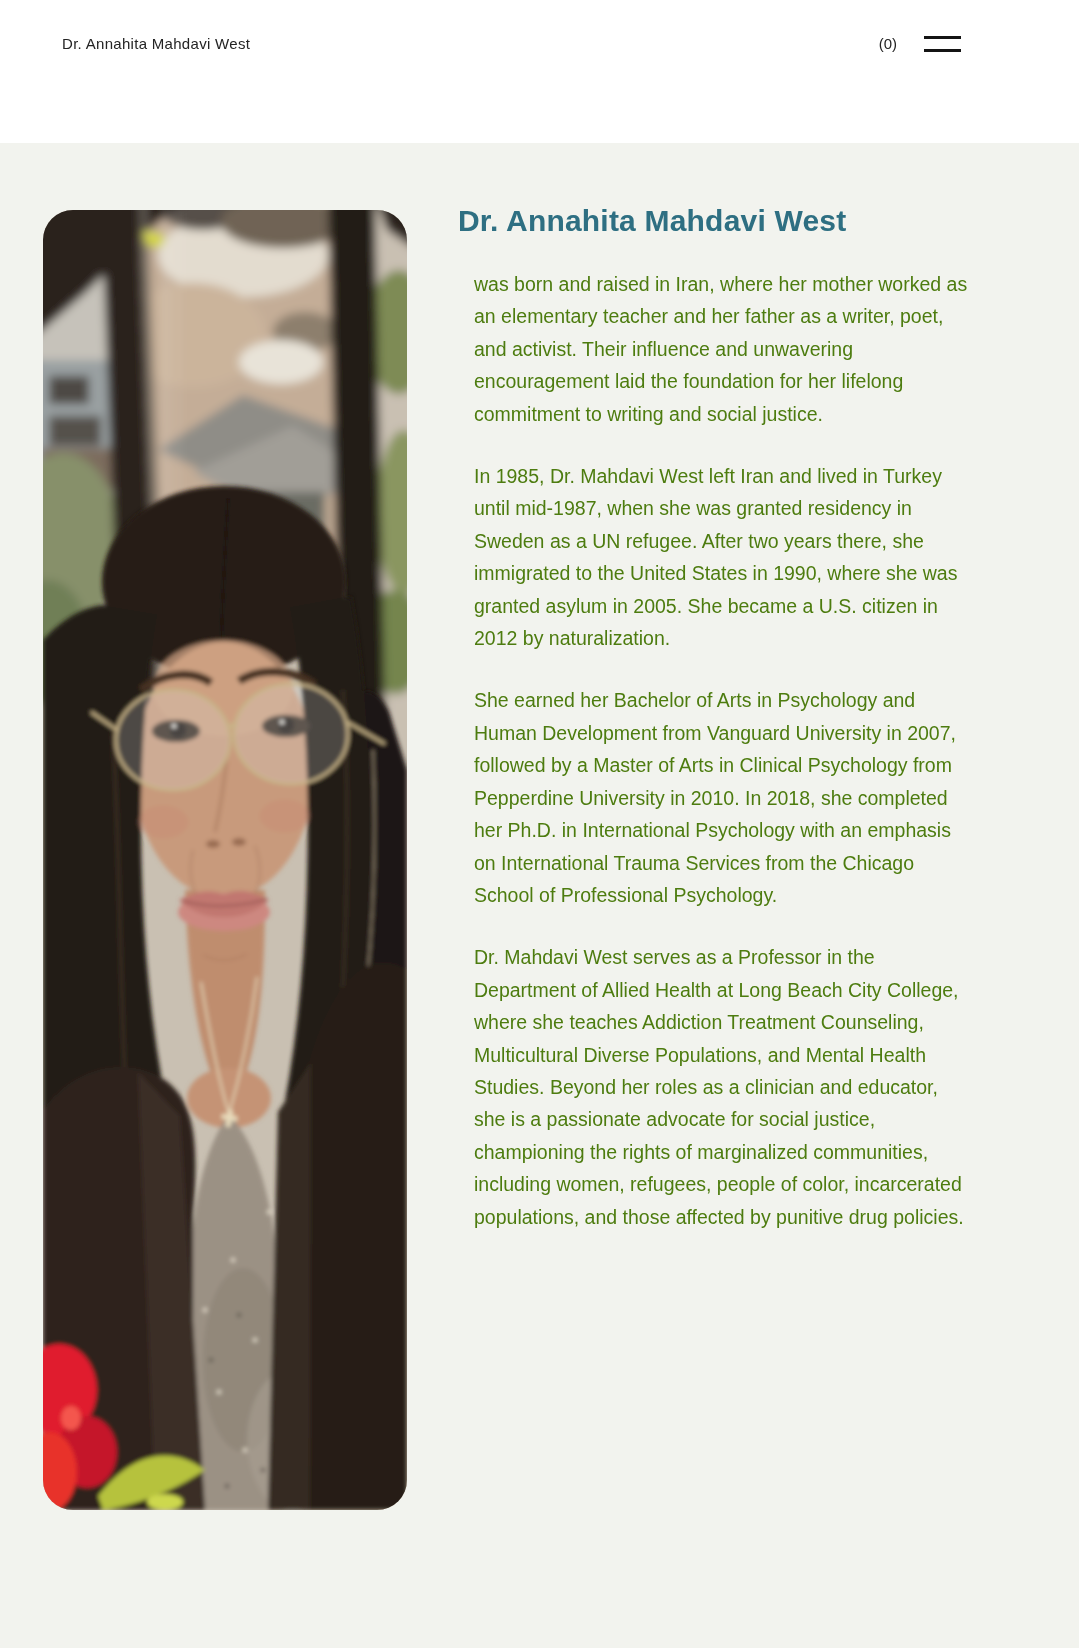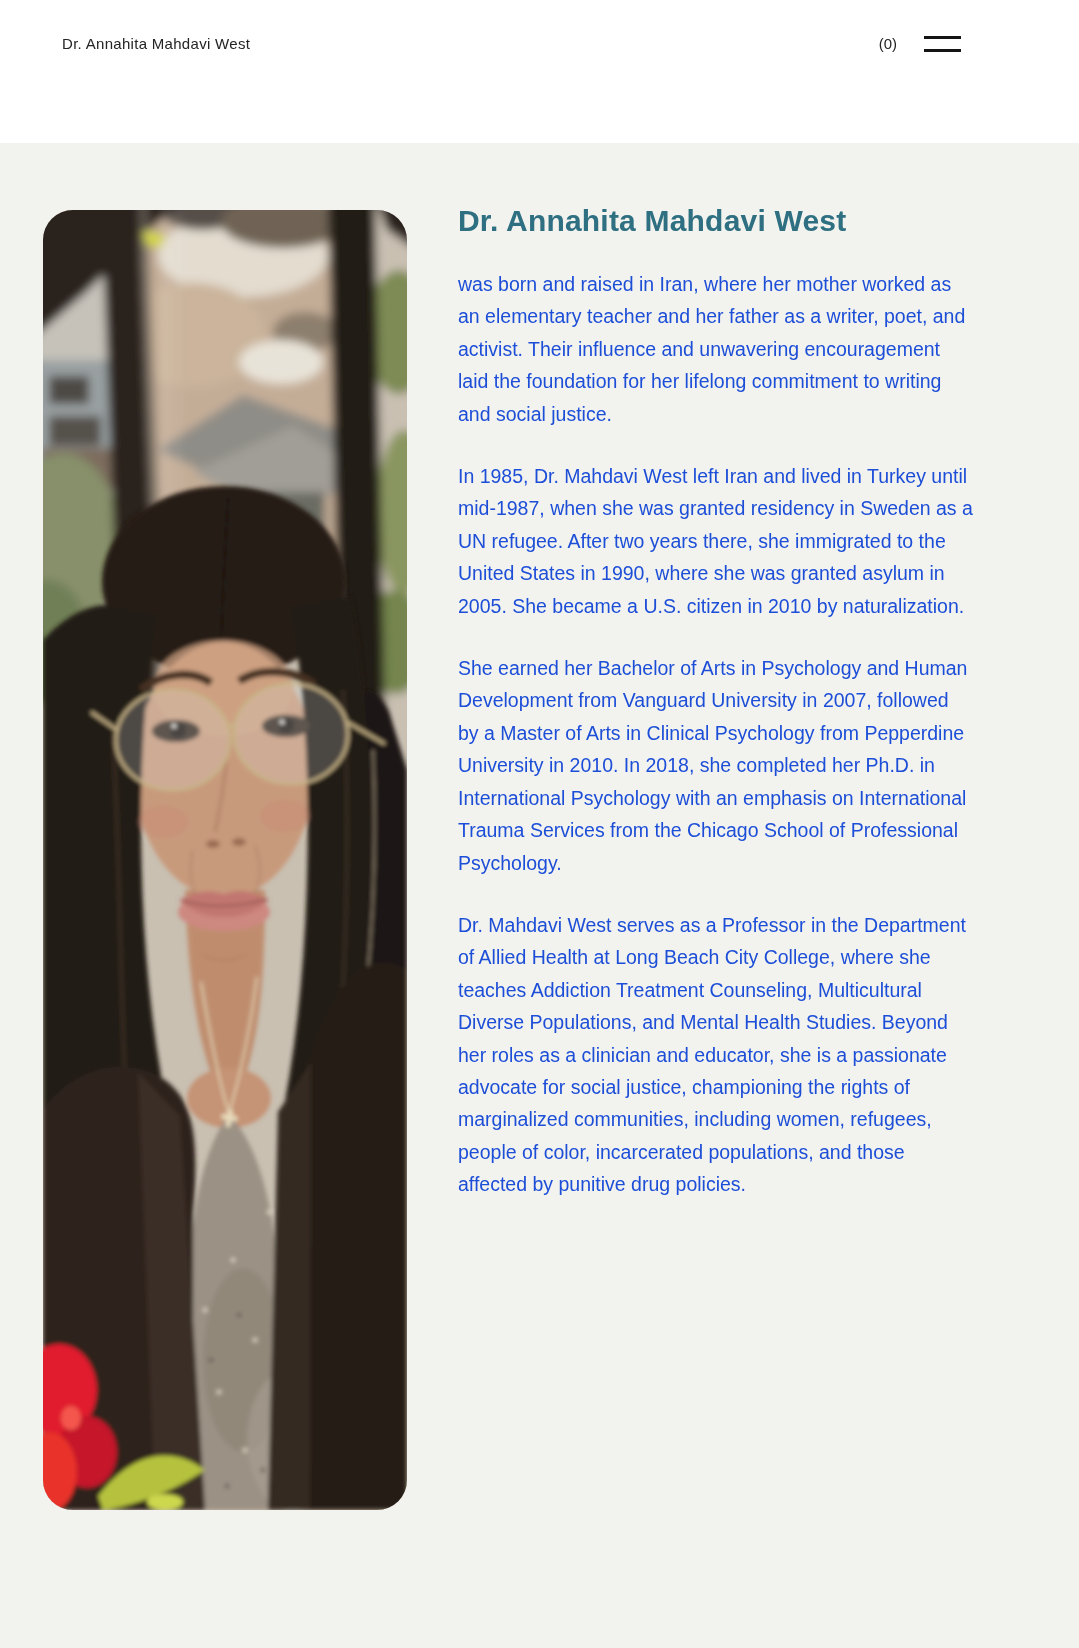--- a/index.html
+++ b/index.html
@@ -85,24 +85,24 @@
   }
   .bio h1 {
     margin: 0 0 27px 0;
     font-size: 30px;
     line-height: 40px;
     font-weight: 600;
     letter-spacing: 0.2px;
     color: #2e6f82;
   }
   .bio p {
-    margin: 0 0 30px 0;
+    margin: 0 0 30px 16px;
     font-size: 19.5px;
     line-height: 32.4px;
-    color: #1d4ed8;
+    color: #4d7c0f;
   }
 </style>
 </head>
 <body>
 
 <header class="site-header">
   <a class="brand" href="#">Dr. Annahita Mahdavi West</a>
   <div class="header-right">
     <a class="cart-link" href="#">(0)</a>
     <button class="menu-button" aria-label="Open menu">
@@ -257,18 +257,18 @@
         <ellipse cx="28" cy="1208" rx="10" ry="12" fill="#f4574d"></ellipse>
         <path d="M 55,1286 C 90,1240 130,1236 162,1260 C 130,1282 90,1296 60,1300 Z" fill="#b6c23e"></path>
         <ellipse cx="122" cy="1292" rx="18" ry="8" fill="#cdd84e"></ellipse>
       </g>
     </svg>
   </figure>
 
   <article class="bio">
     <h1>Dr. Annahita Mahdavi West</h1>
     <p>was born and raised in Iran, where her mother worked as an elementary teacher and her father as a writer, poet, and activist. Their influence and unwavering encouragement laid the foundation for her lifelong commitment to writing and social justice.</p>
-    <p>In 1985, Dr. Mahdavi West left Iran and lived in Turkey until mid-1987, when she was granted residency in Sweden as a UN refugee. After two years there, she immigrated to the United States in 1990, where she was granted asylum in 2005. She became a U.S. citizen in 2010 by naturalization.</p>
+    <p>In 1985, Dr. Mahdavi West left Iran and lived in Turkey until mid-1987, when she was granted residency in Sweden as a UN refugee. After two years there, she immigrated to the United States in 1990, where she was granted asylum in 2005. She became a U.S. citizen in 2012 by naturalization.</p>
     <p>She earned her Bachelor of Arts in Psychology and Human Development from Vanguard University in 2007, followed by a Master of Arts in Clinical Psychology from Pepperdine University in 2010. In 2018, she completed her Ph.D. in International Psychology with an emphasis on International Trauma Services from the Chicago School of Professional Psychology.</p>
     <p>Dr. Mahdavi West serves as a Professor in the Department of Allied Health at Long Beach City College, where she teaches Addiction Treatment Counseling, Multicultural Diverse Populations, and Mental Health Studies. Beyond her roles as a clinician and educator, she is a passionate advocate for social justice, championing the rights of marginalized communities, including women, refugees, people of color, incarcerated populations, and those affected by punitive drug policies.</p>
   </article>
 
 </main>
 
 </body></html>

